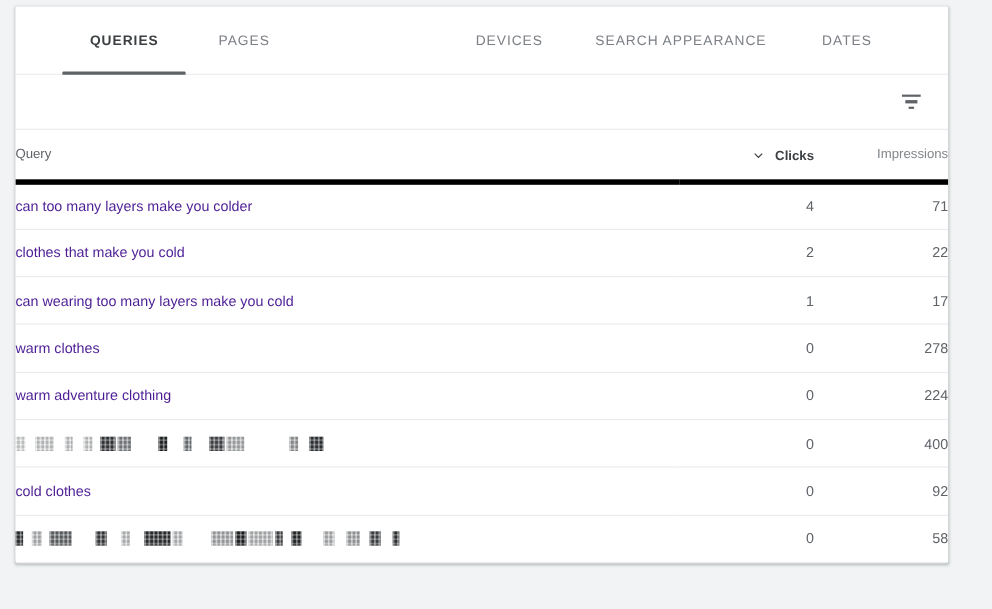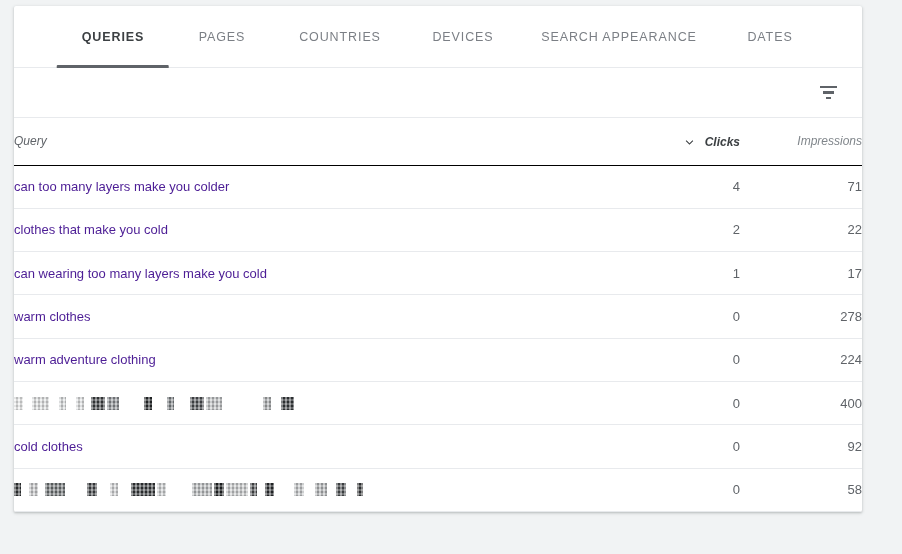--- a/index.html
+++ b/index.html
@@ -108,22 +108,21 @@
     border-collapse: collapse;
     table-layout: fixed;
   }
   table.data th,
   table.data td {
     padding: 0;
     vertical-align: middle;
   }
   thead tr {
     height: 47px;
-    border-bottom: 1px solid #000000;
-    font-style: italic;
+    border-bottom: 5px solid #000000;
   }
   tbody tr {
     height: 43.3px;
     border-bottom: 1px solid #e8eaed;
   }
   .col-query   { width: 604px; }
   .col-clicks  { width: 122px; }
   .col-impr    { width: 122px; }
 
   th.h-query {
@@ -190,23 +189,20 @@
 
 <div class="card">
 
   <div class="tabs" id="tab-bar">
       <div class="tab active" style="position: absolute; left: 0px; top: 0px; width: auto; transform: translateX(67.7188px); margin-left: 0px;">
         <span>QUERIES</span>
         <span class="tab-underline"></span>
       </div>
       <div class="tab" style="position: absolute; left: 0px; top: 0px; width: auto; transform: translateX(184.672px); margin-left: 0px;">
         <span>PAGES</span>
-      </div>
-      <div class="tab" style="position: absolute; left: 0px; top: 0px; width: auto; transform: translateX(285.141px); margin-left: 0px;">
-        <span>COUNTRIES</span>
       </div>
       <div class="tab" style="position: absolute; left: 0px; top: 0px; width: auto; transform: translateX(418.406px); margin-left: 0px;">
         <span>DEVICES</span>
       </div>
       <div class="tab" style="position: absolute; left: 0px; top: 0px; width: auto; transform: translateX(527.188px); margin-left: 0px; justify-content: flex-end;">
         <span>SEARCH APPEARANCE</span>
       </div>
       <div class="tab" style="position: absolute; left: 0px; top: 0px; width: auto; transform: translateX(733.375px); margin-left: 0px;">
         <span>DATES</span>
       </div>

